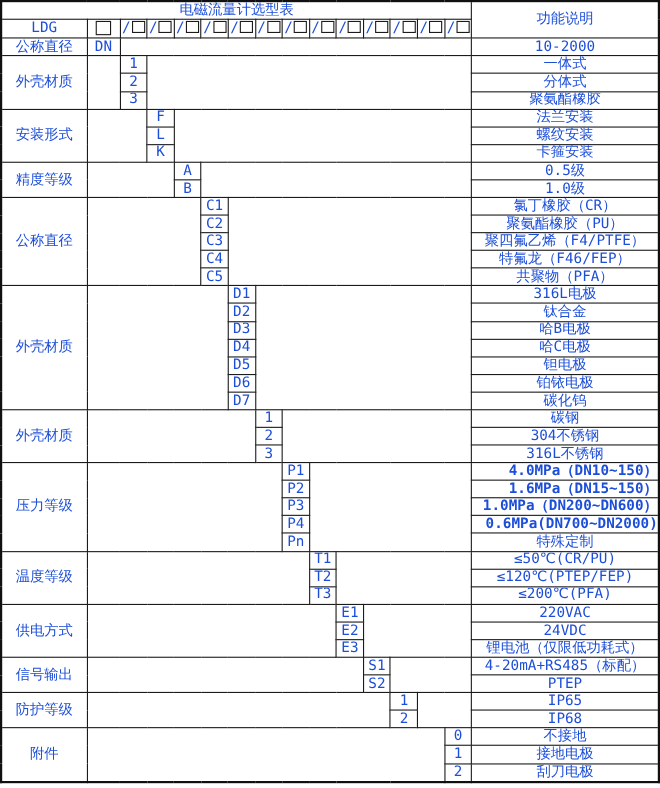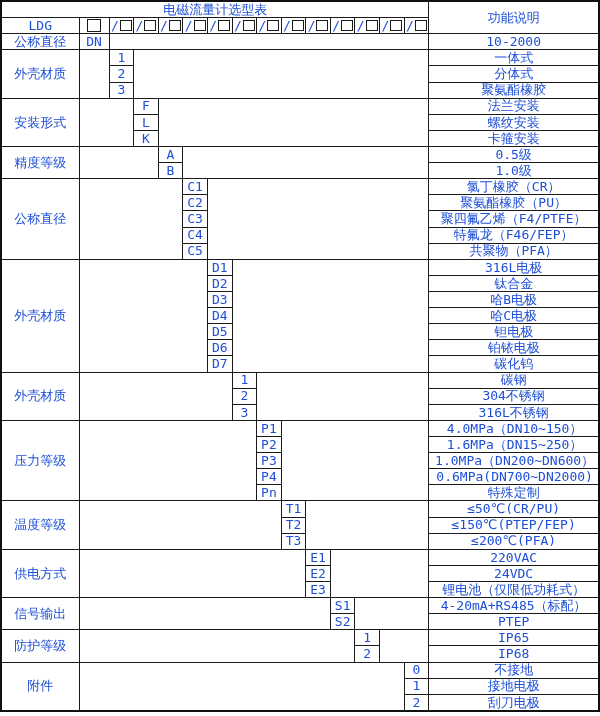--- a/index.html
+++ b/index.html
@@ -21,21 +21,21 @@
     line-height:1.05;
     white-space:nowrap;
     overflow:hidden;
   }
   td.title-cell{font-size:14.5px;}
   td.fhead{font-size:14px;}
   td.catlabel{font-size:13.5px;}
   td.ldg{text-align:left;padding-left:10px;}
   td.dn{text-align:left;padding-left:2px;}
   td.func{font-size:13px;}
-  td.func.left{text-align:center;padding-left:2px;}
+  td.func.left{text-align:right;padding-left:2px;font-weight:bold;}
   span.sq{
     display:inline-block;width:10px;height:9px;
     border:1px solid #1b1b1b;vertical-align:-1px;margin-left:1px;
     background:#fff;
   }
   span.sq.big{width:12px;height:11px;vertical-align:-2px;margin-left:0;}
   span.slash{display:inline-block;font-size:13px;}
 </style>
 </head>
 <body>
@@ -200,21 +200,21 @@
         </tr>
         <tr>
           <td class="catlabel" rowspan="5">压力等级</td>
           <td colspan="7" rowspan="5"></td>
           <td class="code">P1</td>
           <td colspan="6" rowspan="5"></td>
           <td class="func left">4.0MPa（DN10~150）</td>
         </tr>
         <tr>
           <td class="code">P2</td>
-          <td class="func left">1.6MPa（DN15~250）</td>
+          <td class="func left">1.6MPa（DN15~150）</td>
         </tr>
         <tr>
           <td class="code">P3</td>
           <td class="func left">1.0MPa（DN200~DN600）</td>
         </tr>
         <tr>
           <td class="code">P4</td>
           <td class="func left">0.6MPa(DN700~DN2000)</td>
         </tr>
         <tr>
@@ -223,21 +223,21 @@
         </tr>
         <tr>
           <td class="catlabel" rowspan="3">温度等级</td>
           <td colspan="8" rowspan="3"></td>
           <td class="code">T1</td>
           <td colspan="5" rowspan="3"></td>
           <td class="func">≤50℃(CR/PU)</td>
         </tr>
         <tr>
           <td class="code">T2</td>
-          <td class="func">≤150℃(PTEP/FEP)</td>
+          <td class="func">≤120℃(PTEP/FEP)</td>
         </tr>
         <tr>
           <td class="code">T3</td>
           <td class="func">≤200℃(PFA)</td>
         </tr>
         <tr>
           <td class="catlabel" rowspan="3">供电方式</td>
           <td colspan="9" rowspan="3"></td>
           <td class="code">E1</td>
           <td colspan="4" rowspan="3"></td>

